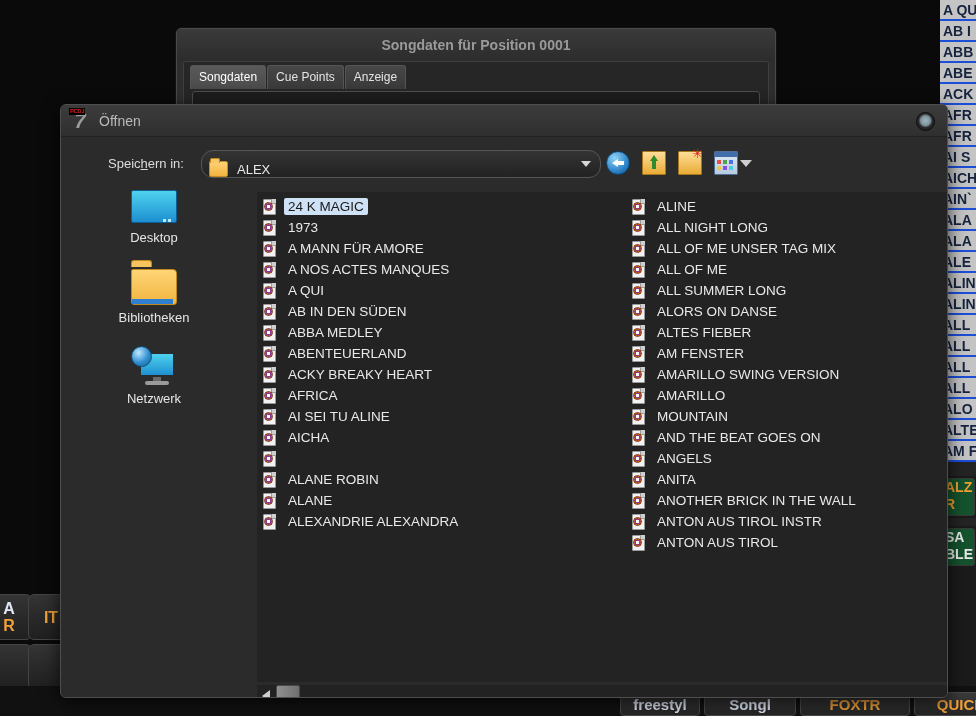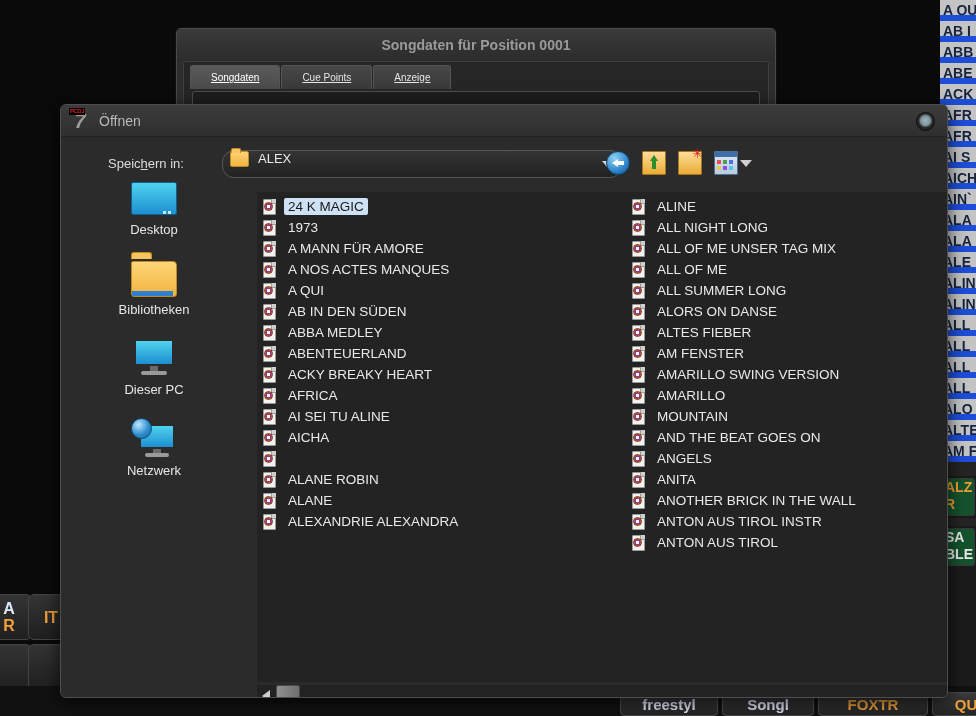--- a/index.html
+++ b/index.html
@@ -18,21 +18,21 @@
   
   .right-strip{
     position:absolute;right:0;top:0;width:36px;height:716px;
     background:#1b1b1b;overflow:hidden;
   }
   .rs-item{
     height:21px;line-height:21px;
     background:#c4c4c4;color:#16233f;
     font-size:14px;font-weight:bold;
     padding-left:3px;white-space:nowrap;overflow:hidden;
-    border-bottom:6px solid #1d4ed8;
+    border-bottom:2px solid #1d4ed8;
     box-sizing:border-box;
   }
   .rs-gap{height:14px;background:#242424;}
   .rs-dark{
     background:#14532d;color:#e9e9e9;font-size:14px;font-weight:bold;
     line-height:17px;padding-left:3px;white-space:nowrap;overflow:hidden;
     border:1px solid #3a3a3a;border-radius:3px;margin:2px 1px;height:38px;box-sizing:border-box;
   }
   .rs-orange{color:#f0a030;}
 
@@ -81,25 +81,25 @@
     height:32px;line-height:32px;text-align:center;
     color:#9a9a9a;font-size:14px;font-weight:bold;
     background:linear-gradient(#3a3a3a,#2c2c2c);
   }
   .sd-body{
     margin:0 6px;height:54px;background:#262626;border:1px solid #3f3f3f;border-radius:3px;
     position:relative;
   }
   .sd-tabs{display:flex;height:26px;padding-left:6px;padding-top:3px;}
   .sd-tab{
-    height:23px;line-height:23px;padding:0 20px;
-    font-size:10px;color:#e4e4e4;
+    height:23px;line-height:23px;padding:0 8px;
+    font-size:12px;color:#e4e4e4;
     background:linear-gradient(#474747,#393939);
     border:1px solid #555;border-bottom:none;
-    border-radius:3px 3px 0 0;margin-right:1px;text-decoration:underline;
+    border-radius:3px 3px 0 0;margin-right:1px;
   }
   .sd-tab.active{background:linear-gradient(#5a5a5a,#4a4a4a);color:#fff;}
   .sd-field{
     position:absolute;left:8px;right:8px;top:29px;height:22px;
     background:#1d1d1d;border:1px solid #4d4d4d;border-radius:3px;
   }
 
   
   .open-dlg{
     position:absolute;left:60px;top:104px;width:886px;height:592px;
@@ -138,21 +138,21 @@
   
   .od-toolbar{position:absolute;left:0;top:10px;width:886px;height:36px;}
   .lbl-speichern{
     position:absolute;left:47px;top:9px;color:#dcdcdc;font-size:13px;
   }
   .lbl-speichern u{text-decoration:underline;}
   .path-combo{
     position:absolute;left:140px;top:3px;width:398px;height:26px;
     background:linear-gradient(#343434,#222);
     border:1px solid #565656;border-radius:12px;
-    display:flex;align-items:flex-start;margin-left:21px;
+    display:flex;align-items:flex-end;
   }
   .folder-ico{
     width:17px;height:14px;margin-left:7px;position:relative;
     background:linear-gradient(#ffd277,#f2b33f);
     border:1px solid #c28b22;border-radius:1px 2px 2px 2px;
   }
   .folder-ico:before{
     content:"";position:absolute;left:0;top:-4px;width:8px;height:4px;
     background:#f8c766;border:1px solid #c28b22;border-bottom:none;border-radius:2px 2px 0 0;
   }
@@ -188,21 +188,21 @@
        linear-gradient(#4dc8e8,#4dc8e8) 12px 6px/4px 4px no-repeat;}
 
   .views-arrow{
     width:0;height:0;margin-left:-4px;
     border-left:6px solid transparent;border-right:6px solid transparent;
     border-top:7px solid #cfcfcf;
   }
 
   
   .places{
-    position:absolute;left:18px;top:40px;width:150px;height:320px;
+    position:absolute;left:18px;top:48px;width:150px;height:320px;
   }
   .place{
     width:150px;height:80px;margin-bottom:0;
     display:flex;flex-direction:column;align-items:center;justify-content:flex-start;
   }
   .place-lbl{color:#e6e6e6;font-size:13px;margin-top:5px;}
   .pico{width:46px;height:40px;position:relative;}
 
   .pico-desktop{
     width:44px;height:31px;margin-top:5px;
@@ -322,21 +322,21 @@
       <div class="rs-gap" style="height:8px"></div>
       <div class="rs-dark">
         <span>SA</span><br>
         <span>BLE</span>
       </div>
     </div>
 
     <div class="bottom-strip">
       <div class="bs-spacer"></div>
       <div id="bs-btns" style="display:flex;align-items:flex-end;">
-          <div class="bs-btn" style="width: 98px;">freestyl</div>
+          <div class="bs-btn" style="width: 80px;">freestyl</div>
           <div class="bs-btn" style="width: 92px;">Songl</div>
           <div class="bs-btn orange" style="width: 110px; margin-top: 29px;">FOXTR</div>
           <div class="bs-btn orange" style="width: 104px;">QUICKS</div>
         </div>
     </div>
   </div>
 
   <div class="songdaten">
     <div class="sd-title">Songdaten für Position 0001</div>
     <div class="sd-body">
@@ -389,28 +389,20 @@
             </div>
           <div class="place-lbl">Desktop</div>
         </div>
         <div class="place">
           <div class="pico">
               <div class="pico-lib"></div>
             </div>
           <div class="place-lbl">Bibliotheken</div>
         </div>
         <div class="place">
-          <div class="pico pico-pc">
-            <div class="scr"></div>
-              <div class="stand"></div>
-              <div class="base"></div>
-          </div>
-          <div class="place-lbl">Dieser PC</div>
-        </div>
-        <div class="place">
           <div class="pico pico-net">
             <div class="scr"></div>
               <div class="stand"></div>
               <div class="base"></div>
               <div class="globe"></div>
           </div>
           <div class="place-lbl">Netzwerk</div>
         </div>
       </div>
 

